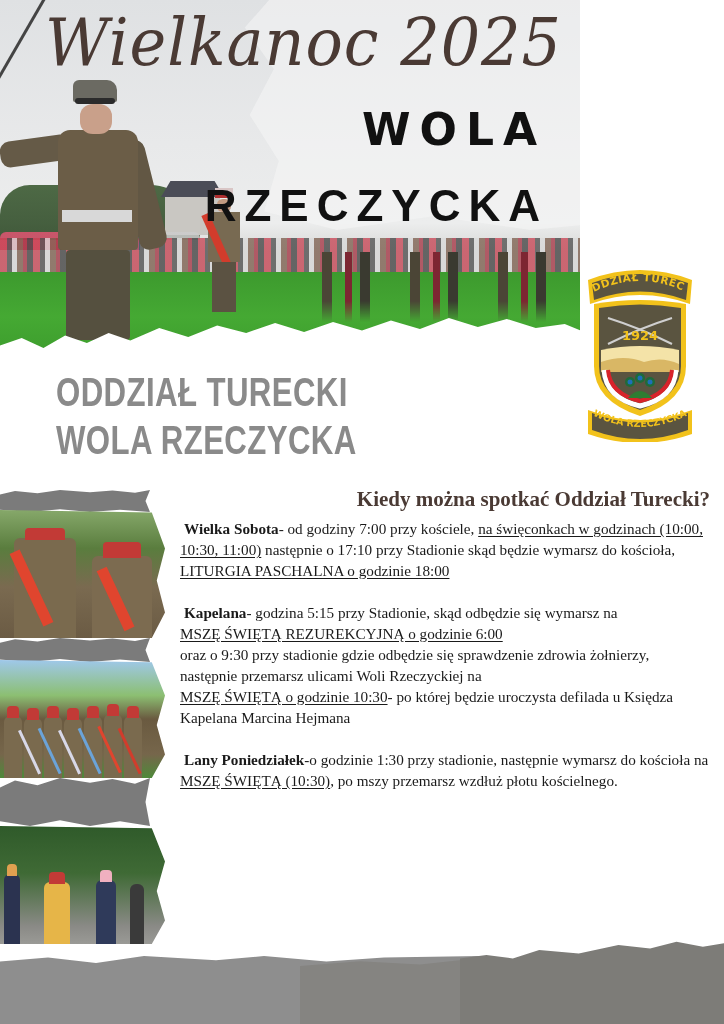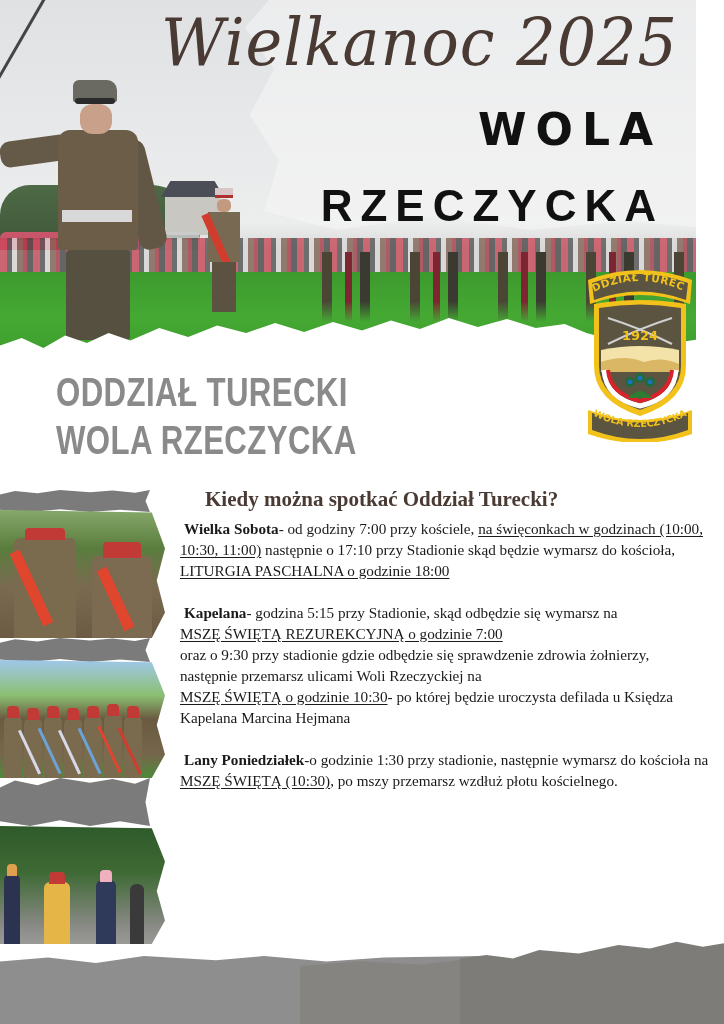--- a/index.html
+++ b/index.html
@@ -1,20 +1,20 @@
 <!DOCTYPE html>
 <html><head>
 <meta charset="utf-8">
 <style>
   * { box-sizing: border-box; margin: 0; padding: 0; }
   html, body { width: 724px; height: 1024px; overflow: hidden; background: #ffffff; }
   body { position: relative; font-family: "Liberation Serif", serif; color: #1a1a1a; }
 
   
-  .hero { position: absolute; left: 0; top: 0; width: 696px; height: 360px; overflow: hidden; }
+  .hero { position: absolute; left: 0; top: 0; width: 580px; height: 360px; overflow: hidden; }
   .hero-sky { position: absolute; inset: 0;
     background: linear-gradient(180deg, #dfe1e3 0%, #e8e9ea 40%, #eceded 62%, #d7d8d6 70%); }
   .hero-crowd { position: absolute; left: 0; top: 238px; width: 724px; height: 36px;
     background:
       repeating-linear-gradient(90deg, #c64050 0 7px, #4a4a4a 7px 12px, #d9d9d9 12px 17px, #7a5b4a 17px 23px, #a33040 23px 27px, #3e3e3e 27px 33px); opacity: .75; }
   .hero-tents { position: absolute; left: 0; top: 232px; width: 200px; height: 18px;
     background: linear-gradient(90deg, #e05572 0 40%, #d33d5a 40% 55%, #3b8fd0 55% 70%, #ccc 70%); opacity: .85; border-radius: 6px 6px 0 0; }
   .hero-trees { position: absolute; left: 0; top: 185px; width: 200px; height: 55px;
     background: linear-gradient(180deg, #3c5b33, #2f4a28); opacity: .9; border-radius: 30px 50px 0 0; }
   .hero-house { position: absolute; left: 165px; top: 195px; width: 55px; height: 40px;
@@ -79,21 +79,21 @@
     clip-path: polygon(0 0, 92% 2%, 100% 30%, 95% 55%, 100% 80%, 92% 100%, 0 100%); }
   .photo.p1 { top: 22px; height: 128px; background: linear-gradient(180deg, #86a86a 0%, #5a7d3e 30%, #7a6a50 60%, #6b5b44 100%); }
   .photo.p2 { top: 172px; height: 118px; background: linear-gradient(180deg, #9fc8ea 0%, #8cbf72 30%, #6a5a40 50%, #76664b 80%, #4e8a3a 100%); }
   .photo.p3 { top: 338px; height: 118px; background: linear-gradient(180deg, #2f5a2a 0%, #3f6a35 40%, #8a8a86 85%, #9a9a96 100%); }
   .fig { position: absolute; bottom: 0; border-radius: 6px 6px 0 0; }
   .fig .hat { position: absolute; top: -10px; left: 18%; width: 64%; height: 12px; background: #c23a36; border-radius: 4px 4px 0 0; }
   .fig .sash { position: absolute; top: 10px; left: 20%; width: 18%; height: 80%; transform: rotate(-25deg); }
 
   
   .schedule { position: absolute; left: 180px; top: 486px; width: 530px; }
-  .schedule h2 { font-family: "Liberation Serif", serif; font-weight: bold; font-size: 21px; color: #4a3a34; margin-left: 25px; margin-bottom: 6px; line-height: 26px; }
+  .schedule h2 { font-family: "Liberation Serif", serif; font-weight: bold; font-size: 21px; color: #4a3a34; margin-left: 25px; margin-bottom: 6px; line-height: 26px; text-align: right; }
   .entry { font-size: 15.2px; line-height: 21px; color: #1a1a1a; margin-bottom: 21px; }
   .entry b { font-weight: bold; margin-left: 4px; }
   .u { text-decoration: underline; text-underline-offset: 2px; }
 
   
   .bottom-band { position: absolute; left: 0; top: 940px; width: 724px; height: 84px; }
   .bottom-left { position: absolute; left: 0; top: 16px; width: 480px; height: 70px; background: #8e8e8e;
     clip-path: polygon(0 8%, 10% 2%, 20% 10%, 30% 0, 45% 6%, 55% 0, 68% 8%, 80% 2%, 100% 0, 100% 100%, 0 100%); }
   .bottom-right { position: absolute; left: 460px; top: 0; width: 264px; height: 84px; background: #7d7c78;
     clip-path: polygon(0 22%, 10% 18%, 20% 22%, 30% 12%, 45% 16%, 60% 6%, 72% 10%, 82% 2%, 92% 8%, 100% 4%, 100% 100%, 0 100%); }
@@ -246,21 +246,21 @@
   <h2>Kiedy można spotkać Oddział Turecki?</h2>
 
 
   <div class="entry">
     <b>Wielka Sobota</b><span>- od godziny 7:00 przy kościele, </span><span class="u">na święconkach w godzinach (10:00, 10:30, 11:00)</span><span> następnie o 17:10 przy Stadionie skąd będzie wymarsz do kościoła,</span><br>
     <span class="u">LITURGIA PASCHALNA o godzinie 18:00</span>
   </div>
 
   <div class="entry">
     <b>Kapelana</b><span>- godzina 5:15 przy Stadionie, skąd odbędzie się wymarsz na</span><br>
-    <span class="u">MSZĘ ŚWIĘTĄ REZUREKCYJNĄ o godzinie 7:00</span><br>
+    <span class="u">MSZĘ ŚWIĘTĄ REZUREKCYJNĄ o godzinie 6:00</span><br>
     <span>oraz o 9:30 przy stadionie gdzie odbędzie się sprawdzenie zdrowia żołnierzy, następnie przemarsz ulicami Woli Rzeczyckiej na</span><br>
     <span class="u">MSZĘ ŚWIĘTĄ o godzinie 10:30</span><span>- po której będzie uroczysta defilada u Księdza Kapelana Marcina Hejmana</span>
   </div>
 
   <div class="entry">
     <b>Lany Poniedziałek</b><span>-o godzinie 1:30 przy stadionie, następnie wymarsz do kościoła na</span><br>
     <span class="u">MSZĘ ŚWIĘTĄ (10:30)</span><span>, po mszy przemarsz wzdłuż płotu kościelnego.</span>
   </div>
 </div>
 

